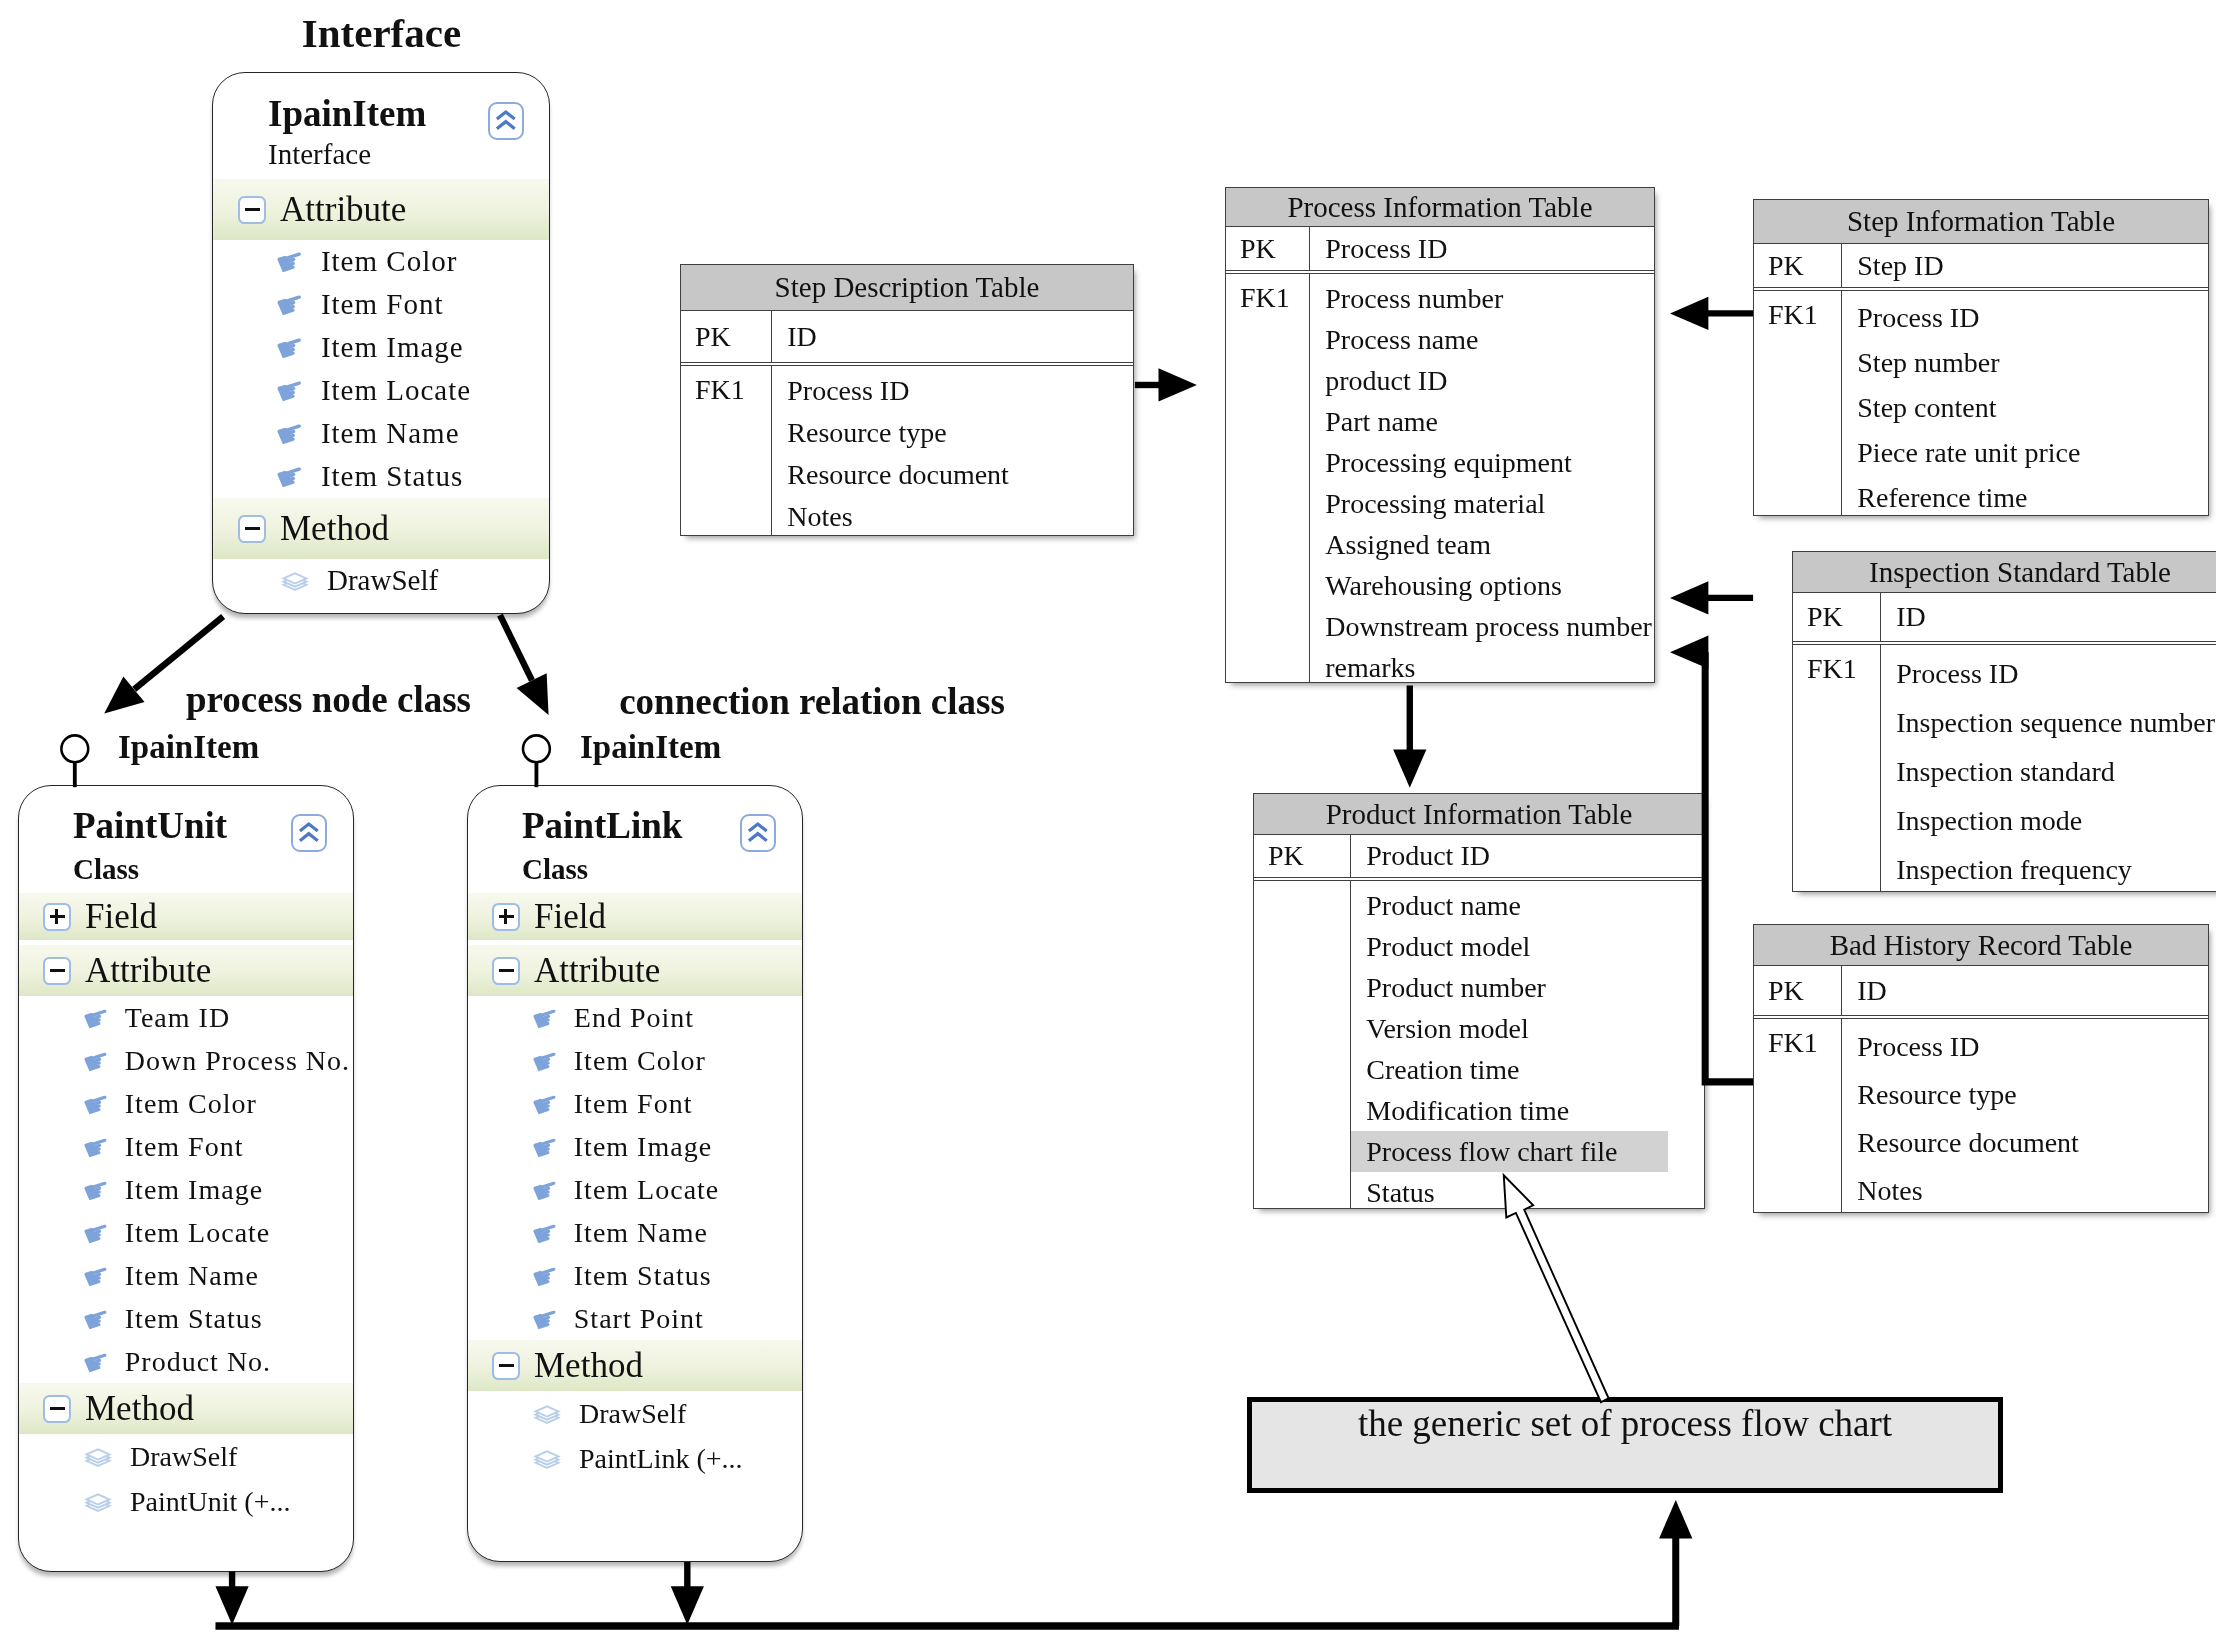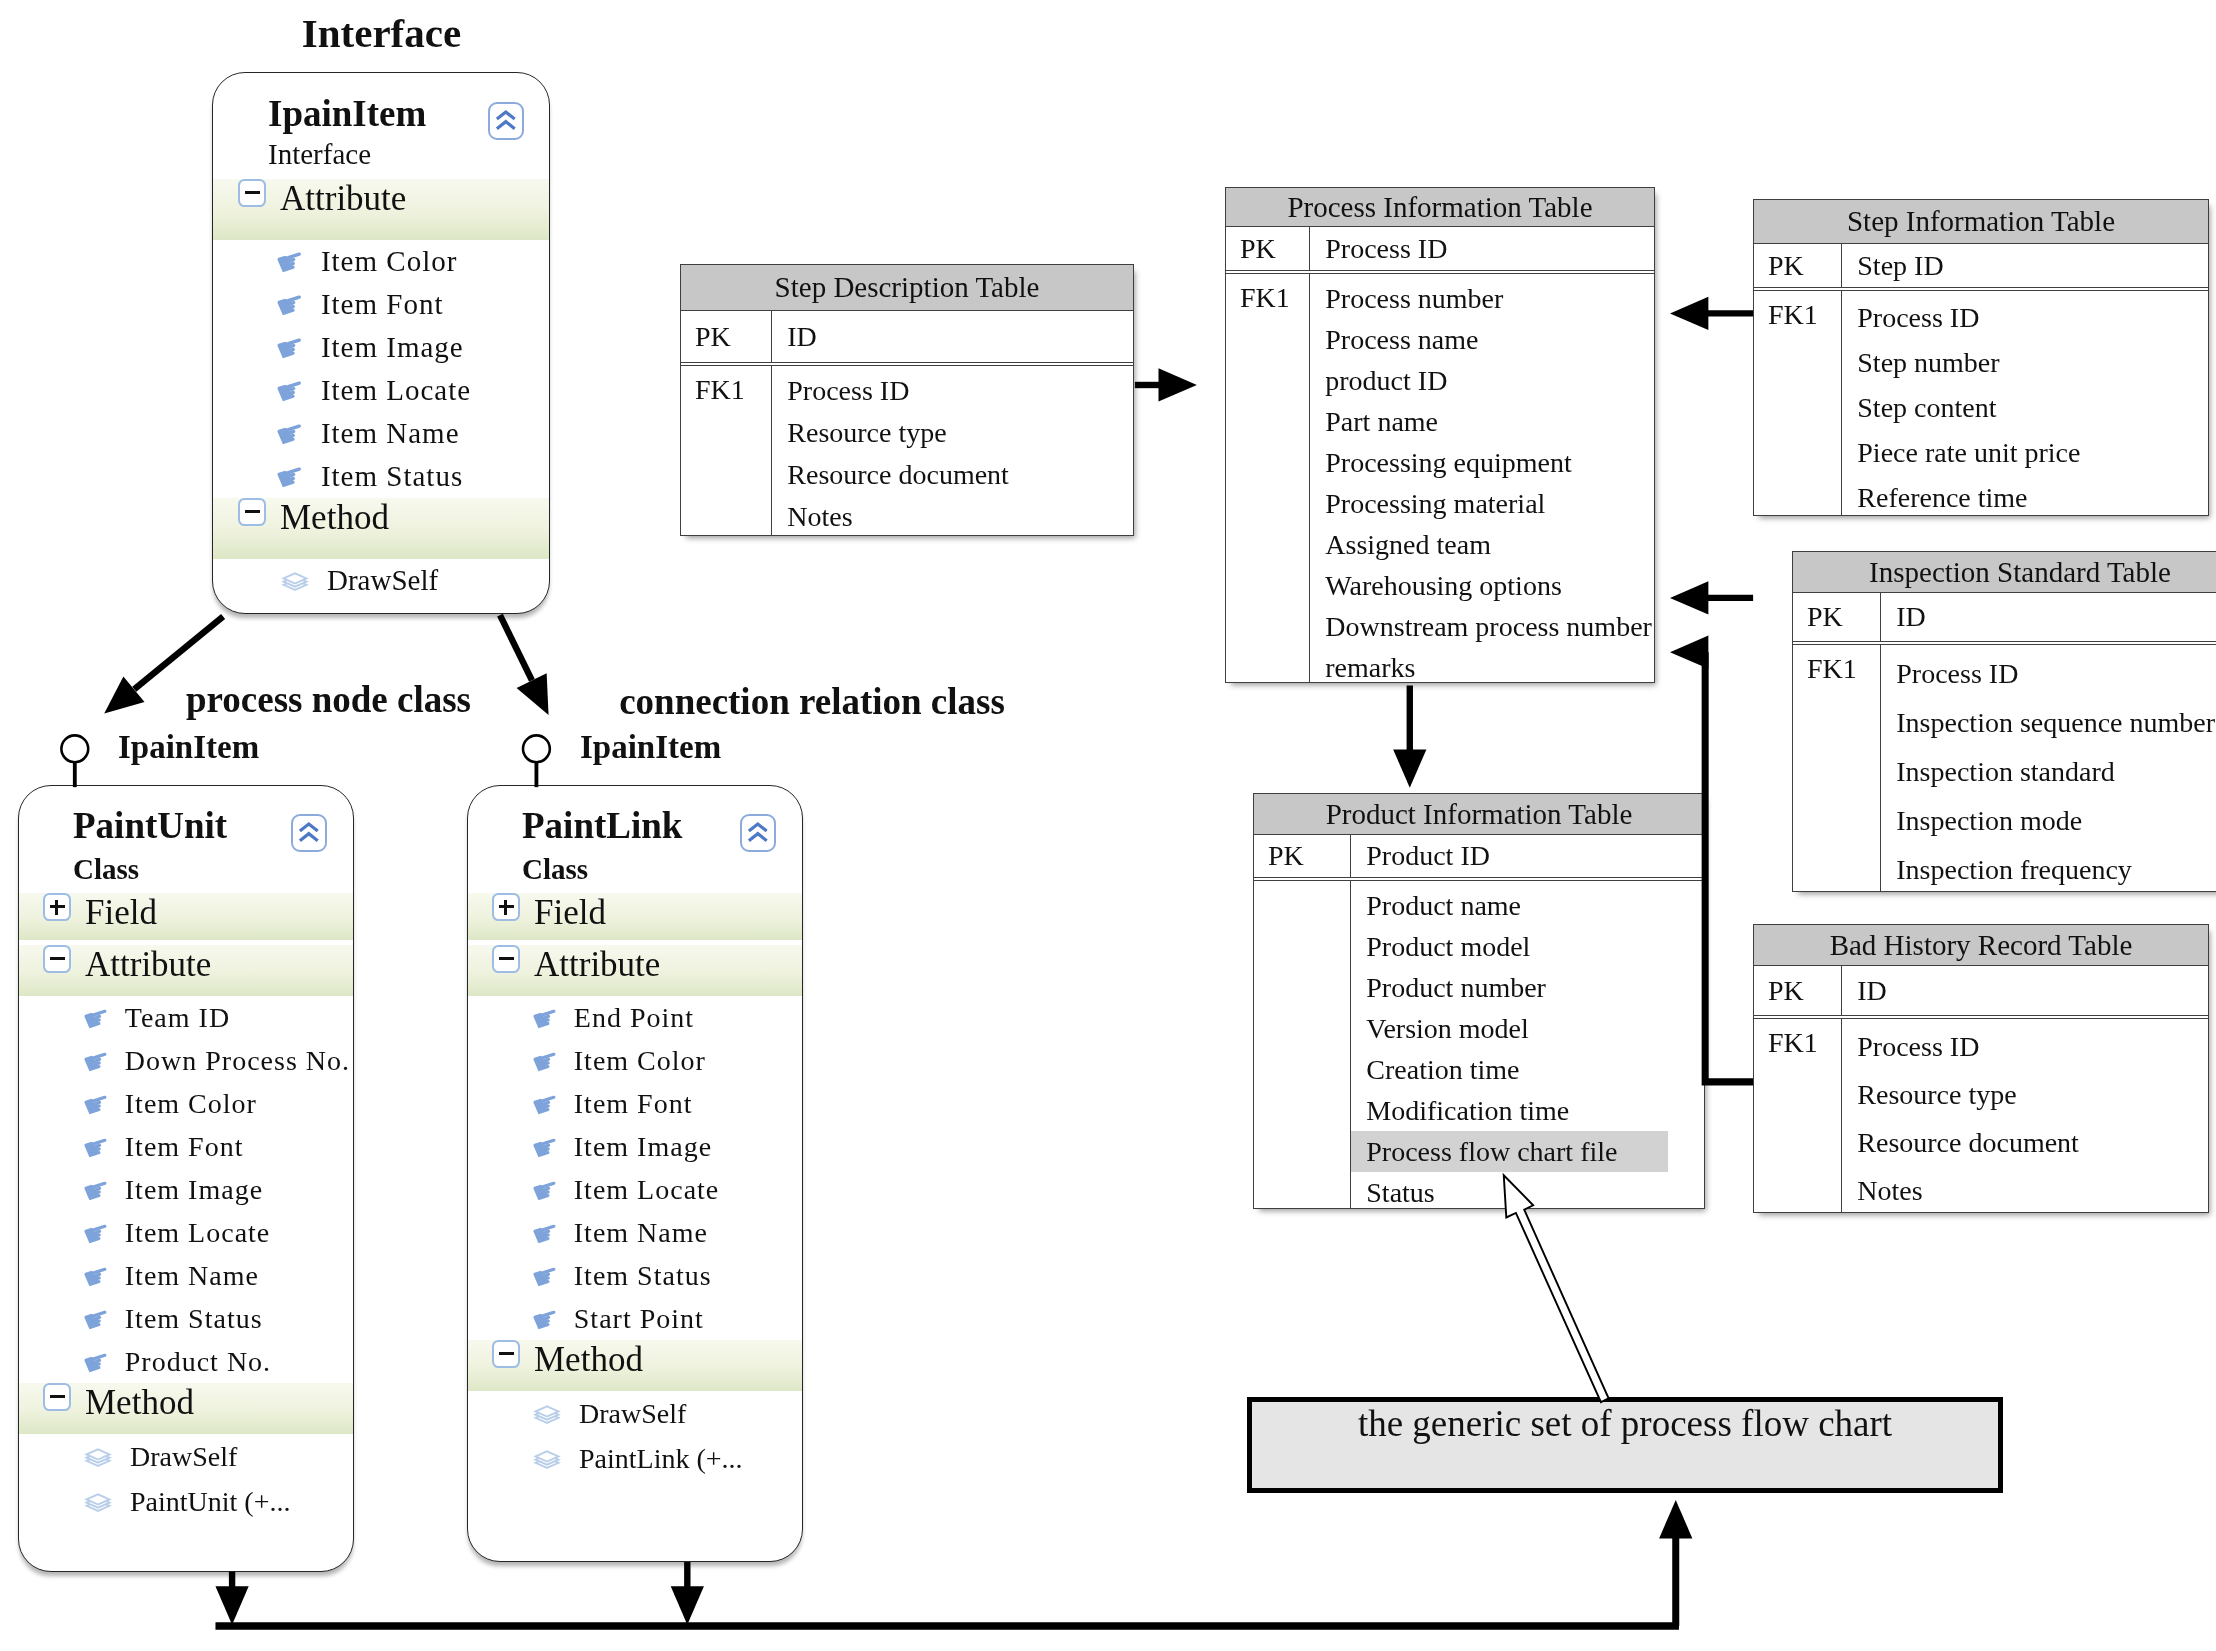--- a/index.html
+++ b/index.html
@@ -30,21 +30,21 @@
   
   .clsbox{position:absolute;background:#fff;border:1.9px solid #262626;border-radius:33px;
           box-shadow:0 5.1px 4.5px -1.9px #b5b5b5;overflow:hidden;}
   .cls-head{position:relative;}
   .cls-title{position:absolute;font-weight:bold;white-space:nowrap;}
   .cls-sub{position:absolute;white-space:nowrap;}
   .collapse-btn{position:absolute;width:36px;height:38px;border:2.6px solid #8cabdc;
                 border-radius:9px;background:#fff;display:flex;align-items:center;
                 justify-content:center;cursor:pointer;box-sizing:border-box;}
   .band{background:linear-gradient(180deg,#f7f9ee 0%,#eef2dd 55%,#dde7c6 100%);
-        display:flex;}
+        display:flex;align-items:center;}
   .pm{width:28px;height:28px;border:2.6px solid #9dbde4;border-radius:6.4px;background:#fff;
       position:relative;flex:0 0 28px;box-sizing:border-box;}
   .pm::before{content:"";position:absolute;left:4.5px;right:4.5px;top:50%;height:3.2px;
               margin-top:-1.9px;background:#111;}
   .pm.plus::after{content:"";position:absolute;top:4.5px;bottom:4.5px;left:50%;width:3.2px;
                   margin-left:-1.9px;background:#111;}
   .band-label{font-size:35px;margin-left:14px;white-space:nowrap;}
   .attr-row{display:flex;align-items:center;white-space:nowrap;}
   .hand{color:#7da3da;font-family:"DejaVu Sans",sans-serif;
         display:inline-block;transform:rotate(-18deg);}

